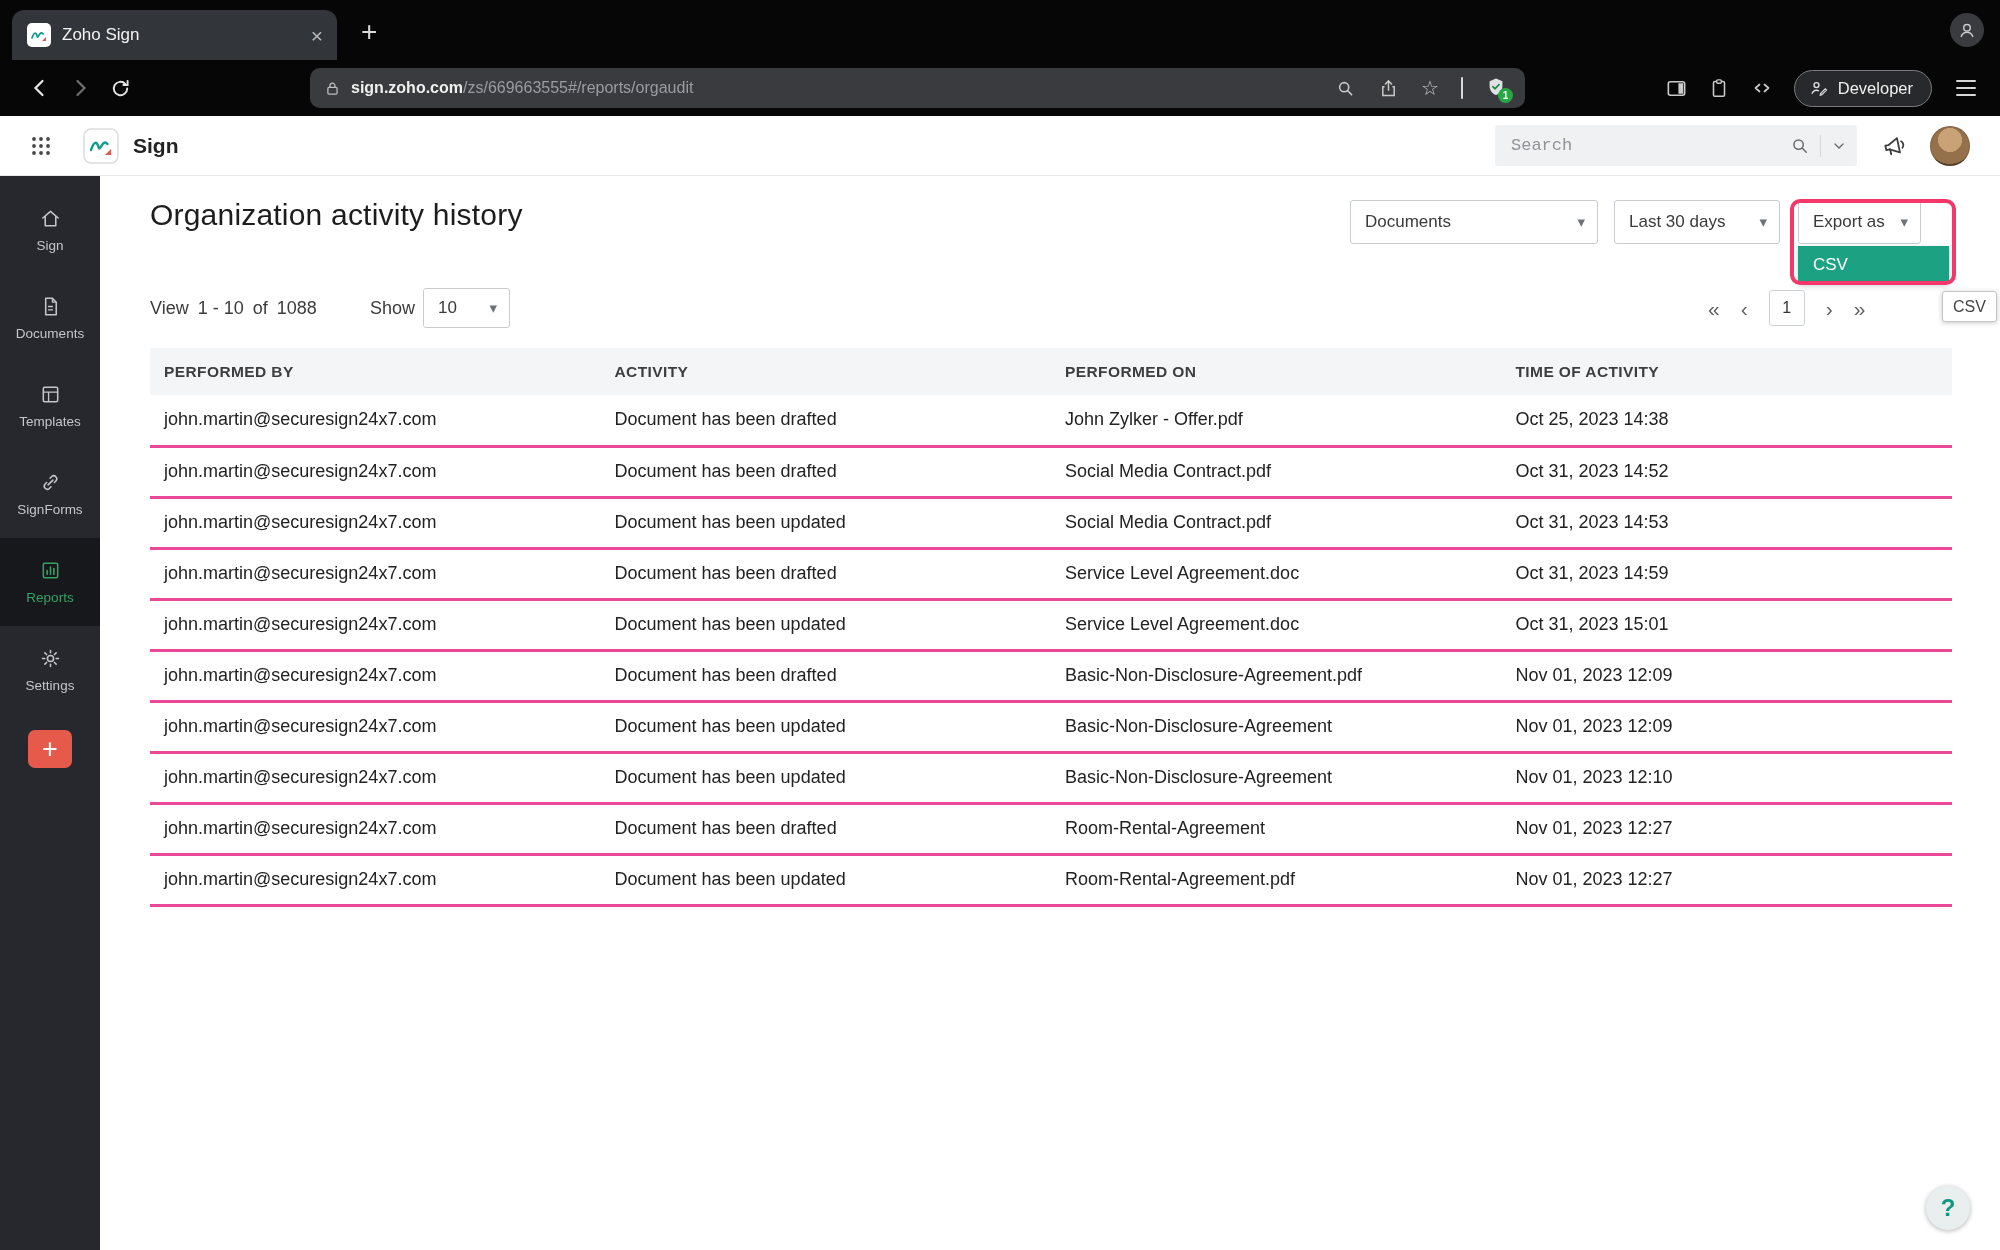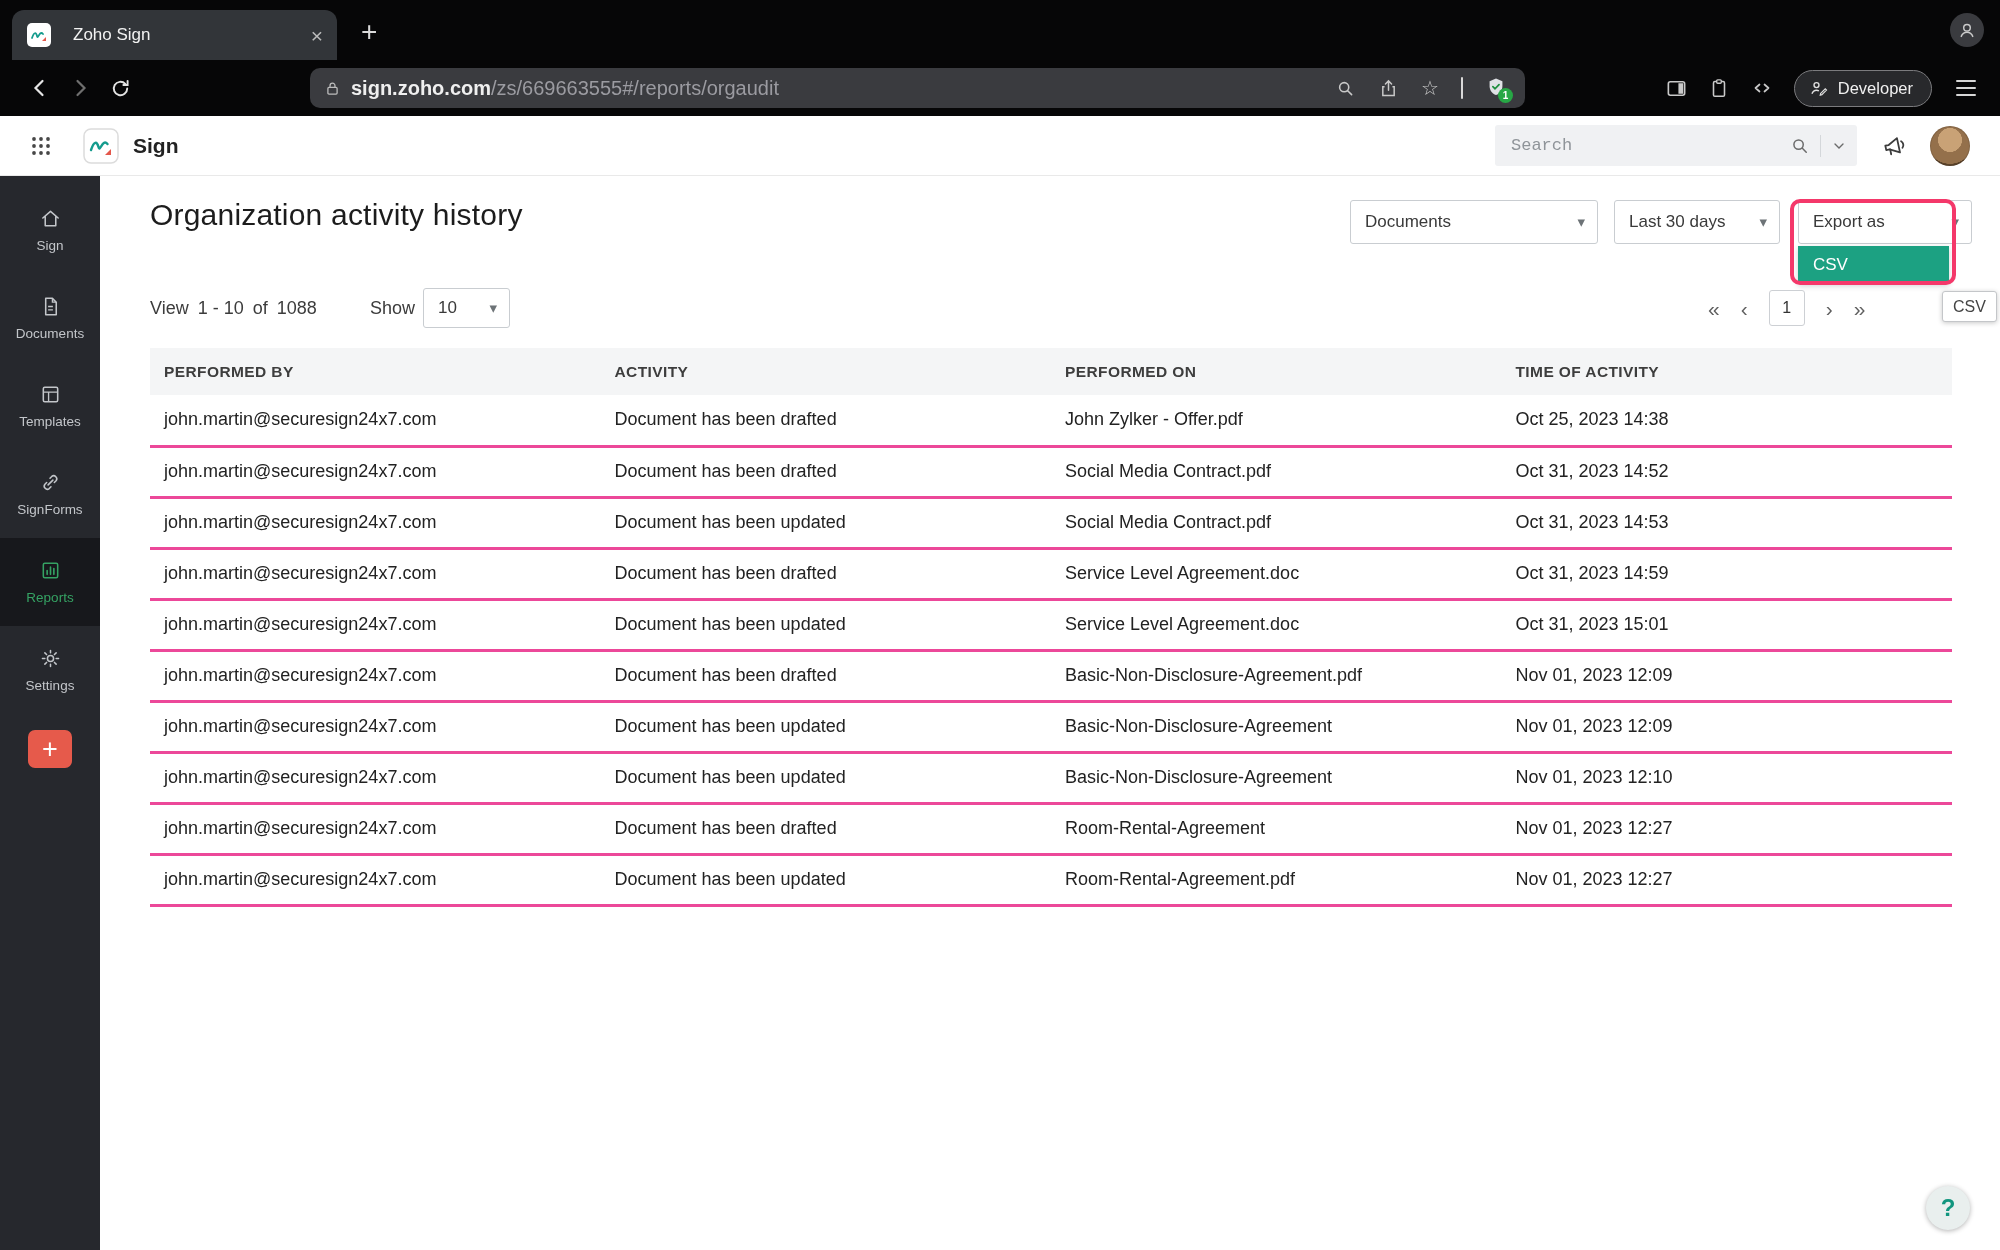--- a/index.html
+++ b/index.html
@@ -2,32 +2,32 @@
 <html><head>
 <meta charset="utf-8">
 <style>
   *{margin:0;padding:0;box-sizing:border-box}
   html,body{width:2000px;height:1250px}
   body{font-family:"Liberation Sans",sans-serif;overflow:hidden;background:#fff}
   .screen{position:relative;width:2000px;height:1250px}
 
   
   .tabstrip{height:60px;background:#060607;display:flex;align-items:flex-end;position:relative}
-  .tab{margin-left:12px;width:325px;height:50px;background:#323539;border-radius:12px 12px 0 0;display:flex;align-items:center;padding:0 14px;gap:21px}
+  .tab{margin-left:12px;width:325px;height:50px;background:#323539;border-radius:12px 12px 0 0;display:flex;align-items:center;padding:0 14px;gap:10px}
   .favicon{width:26px;height:26px;flex:0 0 auto}
   .tab-title{color:#f2f2f2;font-size:17px;flex:1;white-space:nowrap;overflow:hidden}
   .tab-close{color:#bcbcbc;font-size:21px;line-height:1;cursor:default}
   .newtab{color:#dadada;font-size:28px;line-height:1;margin:0 0 14px 24px}
   .strip-avatar{position:absolute;right:16px;top:13px;width:34px;height:34px;border-radius:50%;background:#3a3b3f;display:flex;align-items:center;justify-content:center}
 
   
   .toolbar{height:56px;background:#060607;display:flex;align-items:center;padding:0 20px}
   .navbtn{width:40px;height:40px;display:flex;align-items:center;justify-content:center}
   .urlbar{width:1215px;height:40px;margin-left:170px;background:#3a3b3f;border-radius:10px;display:flex;align-items:center;padding:0 14px;gap:10px}
-  .url-text{flex:1;font-size:20px;white-space:nowrap;overflow:hidden}
+  .url-text{flex:1;font-size:16px;white-space:nowrap;overflow:hidden}
   .url-domain{color:#efefef;font-weight:bold}
   .url-path{color:#9b9ba1}
   .inbar-icons{display:flex;align-items:center;gap:22px;padding-right:2px}
   .inbar-sep{width:2px;height:22px;background:#d9d9d9;border-radius:1px}
   .shield-wrap{position:relative;width:24px;height:24px}
   .shield-badge{position:absolute;right:-4px;bottom:-3px;width:15px;height:15px;border-radius:50%;background:#27a745;color:#fff;font-size:10px;display:flex;align-items:center;justify-content:center;font-weight:bold}
   .right-cluster{margin-left:auto;display:flex;align-items:center;gap:20px}
   .dev-pill{height:37px;border:1px solid #7b7b7e;border-radius:19px;background:#28292c;display:flex;align-items:center;gap:9px;padding:0 18px 0 14px;color:#f0f0f0;font-size:16.5px}
   .hamburger{display:flex;flex-direction:column;gap:5px;padding:4px}
   .hamburger i{display:block;width:20px;height:2px;background:#d6d6d6;border-radius:1px}
@@ -53,21 +53,21 @@
   .side-plus{margin-top:16px;width:44px;height:38px;background:#e65a4b;border-radius:7px;color:#fff;font-size:27px;line-height:1;display:flex;align-items:center;justify-content:center}
 
   .content{position:relative;flex:1;background:#fff}
 
   .page-title{position:absolute;left:50px;top:22px;font-size:30px;font-weight:normal;color:#1c1c1c;letter-spacing:.2px}
 
   .select{position:absolute;height:44px;border:1px solid #c9cdd1;border-radius:3px;background:#fff;display:flex;align-items:center;justify-content:space-between;padding:0 12px 0 14px;font-size:17px;color:#3a3a3a}
   .select .chev{color:#6d7377;font-size:15px;margin-left:10px}
   .sel-category{left:1250px;top:24px;width:248px}
   .sel-range{left:1514px;top:24px;width:166px}
-  .sel-export{left:1698px;top:24px;width:174px}
+  .sel-export{left:1698px;top:24px;width:123px}
   .csv-option{position:absolute;left:1698px;top:70px;width:151px;height:38px;background:#1ca182;color:#fff;font-size:17px;display:flex;align-items:center;padding-left:15px;box-shadow:0 2px 6px rgba(0,0,0,.18)}
   .annotation{position:absolute;left:1690px;top:23px;width:166px;height:86px;border:4px solid #f4386a;border-radius:10px;pointer-events:none}
 
   .view-info{position:absolute;left:50px;top:122px;font-size:18px;color:#3c3c3c;display:flex;gap:9px}
   .show-label{position:absolute;left:270px;top:122px;font-size:18px;color:#3c3c3c}
   .sel-pagesize{left:323px;top:112px;width:87px;height:40px}
   .pager{position:absolute;left:1608px;top:112px;height:40px;display:flex;align-items:center;gap:21px}
   .pg{color:#5f5f5f;font-size:21px;line-height:1}
   .pagebox{width:36px;height:36px;border:1px solid #cdd0d4;border-radius:3px;display:flex;align-items:center;justify-content:center;font-size:16px;color:#333;background:#fff}
   .csv-tooltip{position:absolute;left:1842px;top:115px;height:31px;background:#fff;border:1px solid #c4c6c9;border-radius:3px;box-shadow:0 1px 5px rgba(0,0,0,.22);display:flex;align-items:center;padding:0 10px;font-size:16px;color:#444}

